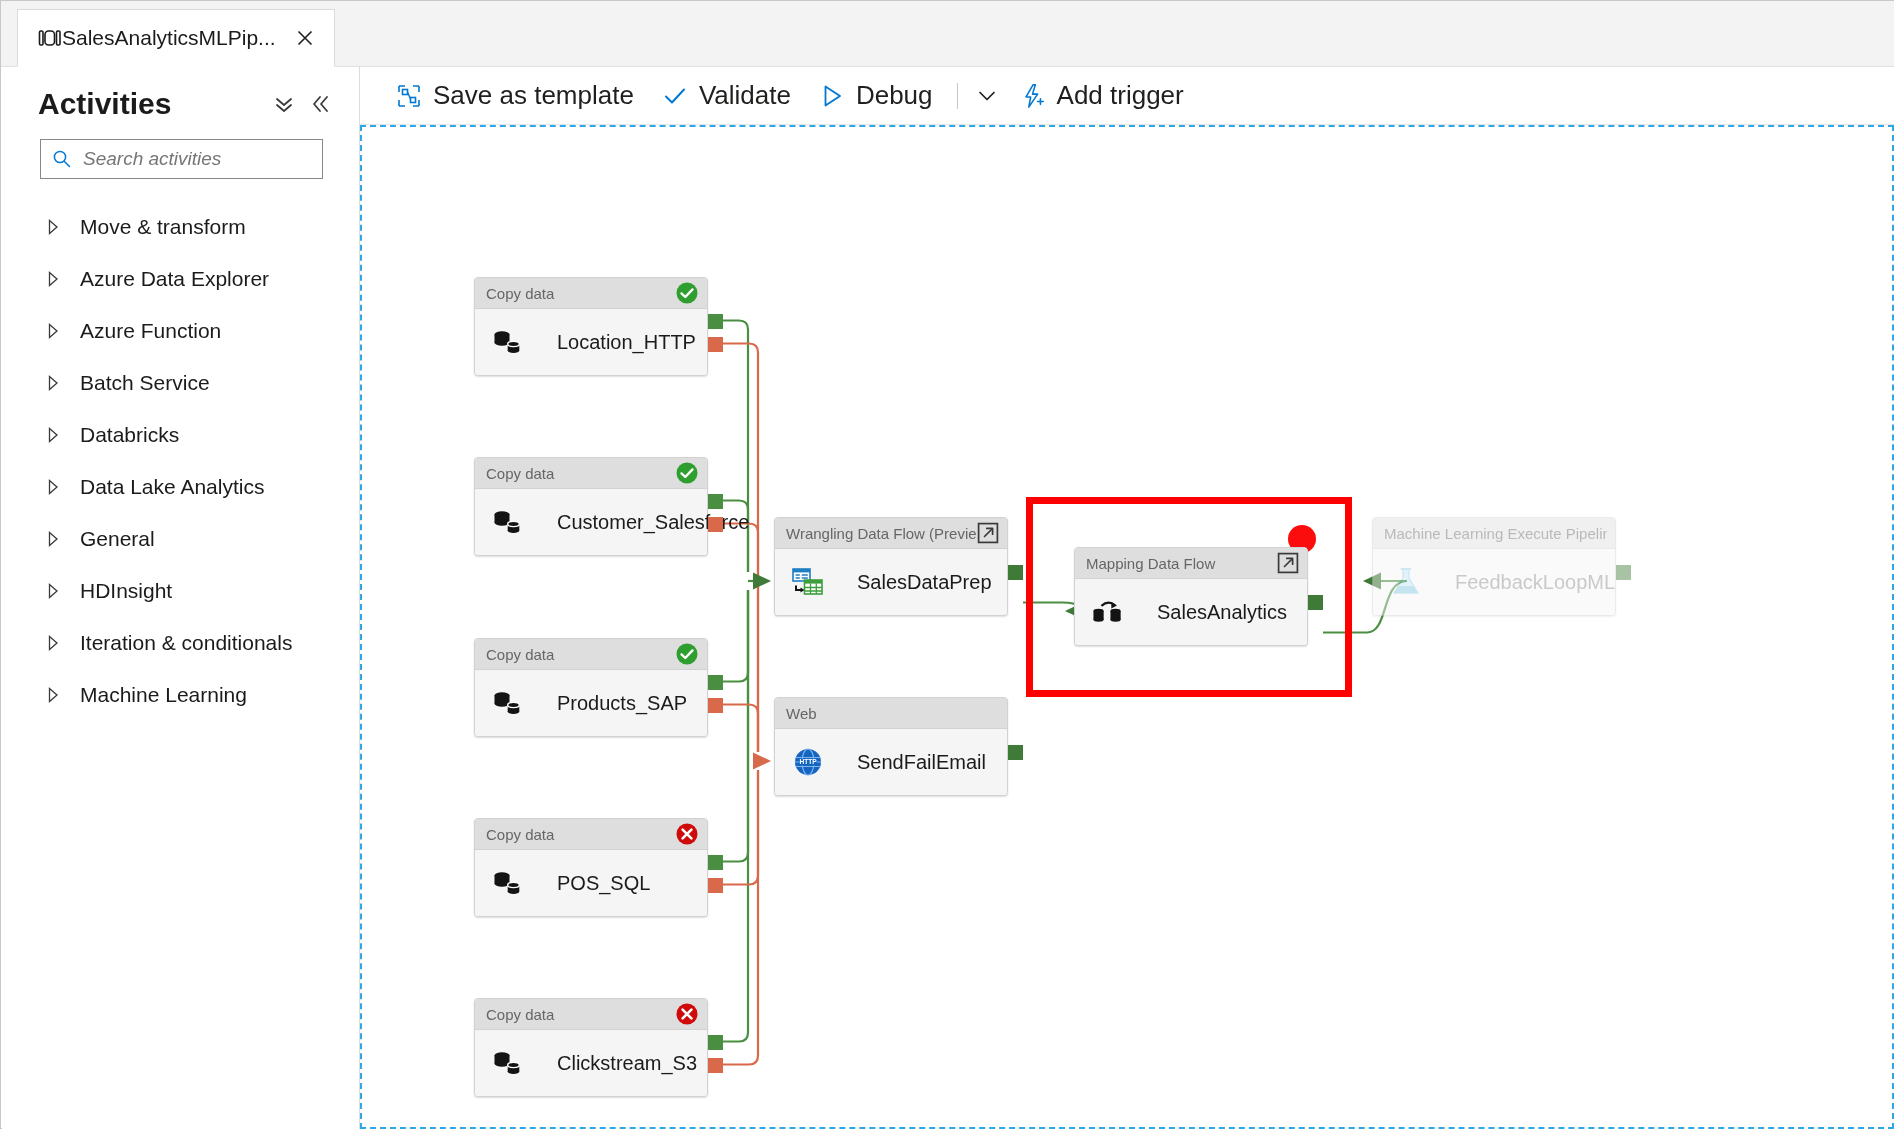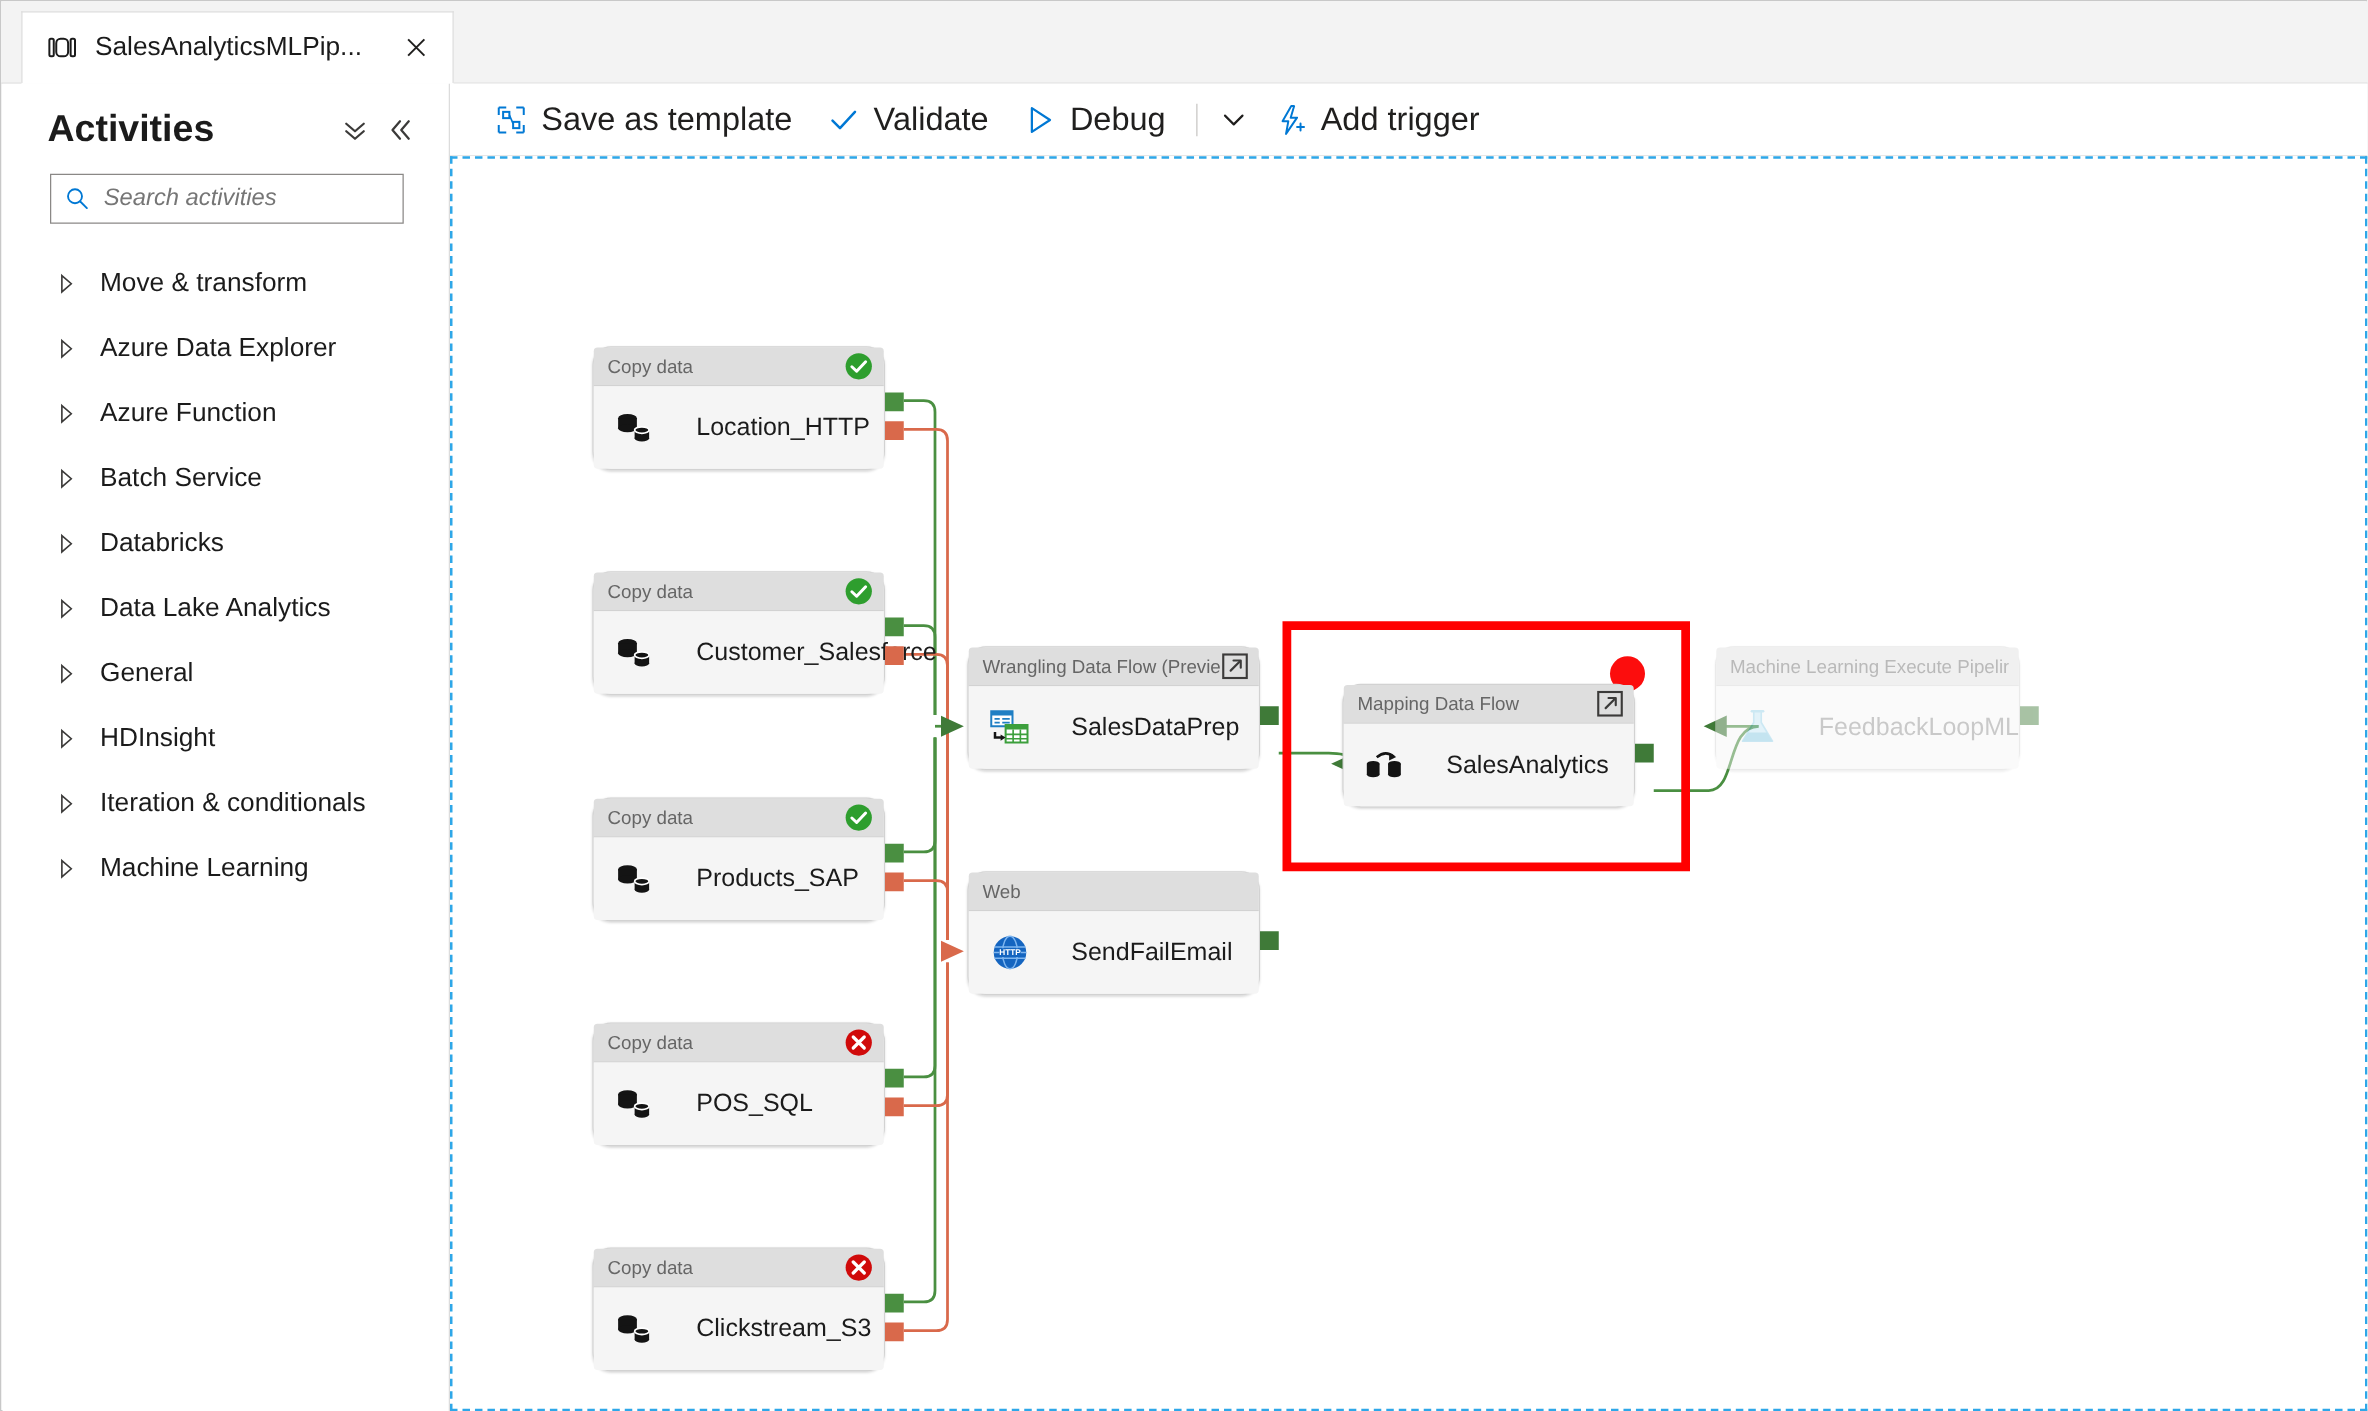--- a/index.html
+++ b/index.html
@@ -31,21 +31,21 @@
   .tab {
     position: absolute;
     left: 16px; top: 8px;
     height: 58px;
     min-width: 300px;
     background: #ffffff;
     border: 1px solid #dcdcdc;
     border-bottom: 1px solid #ffffff;
     display: flex;
     align-items: center;
-    gap: 14px;
+    gap: 0;
     padding: 0 18px 0 20px;
   }
   .tab-icon { width: 24px; height: 20px; flex: 0 0 auto; }
   .tab-title {
     font-size: 21px;
     color: #1b1b1b;
     white-space: nowrap;
   }
   .tab-close {
     margin-left: 18px;
@@ -187,21 +187,21 @@
     width: 1530px; height: 1000px;
     pointer-events: none;
   }
 
   
   .node {
     position: absolute;
     width: 234px;
     background: #f5f5f5;
     border: 1px solid #d2d2d2;
-    border-radius: 15px;
+    border-radius: 4px;
     box-shadow: 0 1px 2px rgba(0,0,0,.14);
   }
   .node-head {
     height: 31px;
     background: #dedede;
     border-bottom: 1px solid #d2d2d2;
     border-radius: 3px 3px 0 0;
     display: flex;
     align-items: center;
     padding: 0 8px 0 11px;

